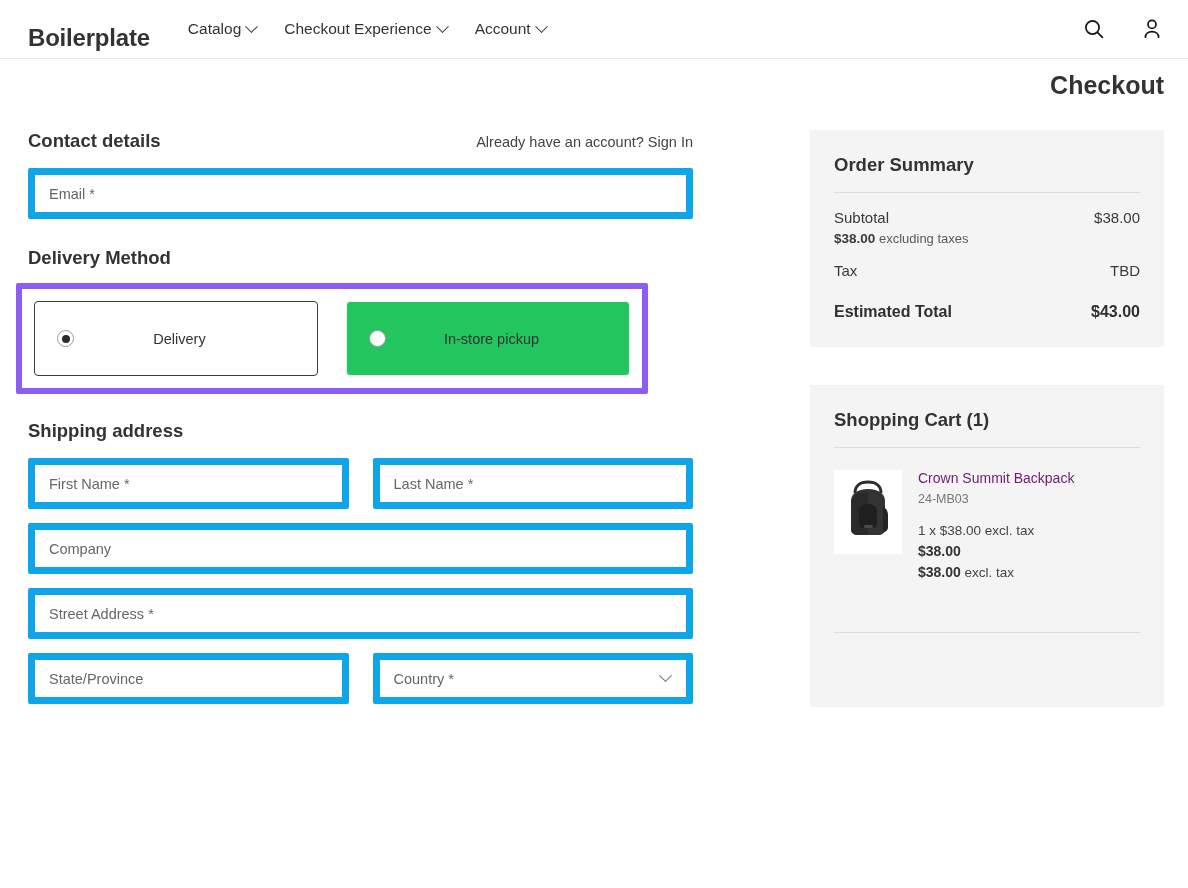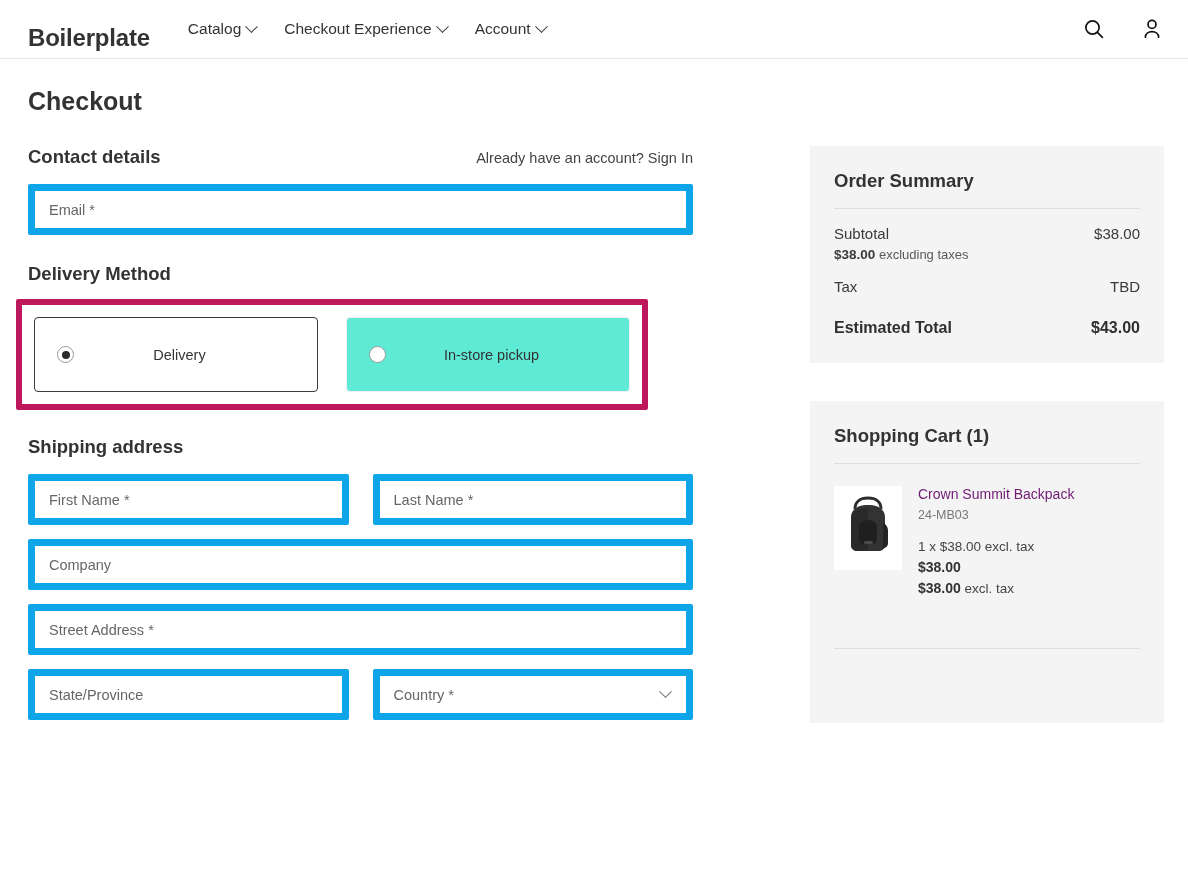--- a/index.html
+++ b/index.html
@@ -54,22 +54,23 @@
     gap: 34px;
   }
   .icon-btn { cursor: pointer; display: flex; align-items: center; justify-content: center; }
 
   
   .content { position: relative; padding: 0 24px 0 28px; }
   .page-title {
     font-size: 25px;
     font-weight: 700;
     color: #333333;
-    margin-top: 28px;
+    margin-top: 12px;
     margin-bottom: 0;
+    text-align: right;
   }
   .cols { display: flex; align-items: flex-start; margin-top: 30px; }
   .left-col { width: 665px; flex: 0 0 665px; }
   .right-col { width: 354px; flex: 0 0 354px; margin-left: 117px; }
 
   
   .sec-head {
     display: flex;
     align-items: baseline;
     justify-content: space-between;
@@ -114,40 +115,40 @@
   .mt14 { margin-top: 14px; }
   .mt16 { margin-top: 16px; }
 
   
   .delivery-wrap {
     position: relative;
     margin-top: 14px;
     margin-left: -12px;
     padding: 12px;
     width: 632px;
-    border: 6px solid #be185d;
+    border: 6px solid #8b5cf6;
     border-radius: 2px;
   }
   .dm-row { display: flex; gap: 28px; }
   .dm-card {
     flex: 1 1 0;
     height: 75px;
     border-radius: 4px;
     display: flex;
     align-items: center;
     padding: 0 22px;
     cursor: pointer;
     position: relative;
   }
   .dm-card.selected {
     background: #ffffff;
     border: 1px solid #3b3b3b;
   }
   .dm-card.unselected {
-    background: #5eead4;
+    background: #22c55e;
     border: 1px solid #f0f0f0;
   }
   .radio {
     width: 17px; height: 17px;
     border-radius: 50%;
     border: 1.5px solid #9a9a9a;
     background: #fff;
     display: flex;
     align-items: center;
     justify-content: center;

